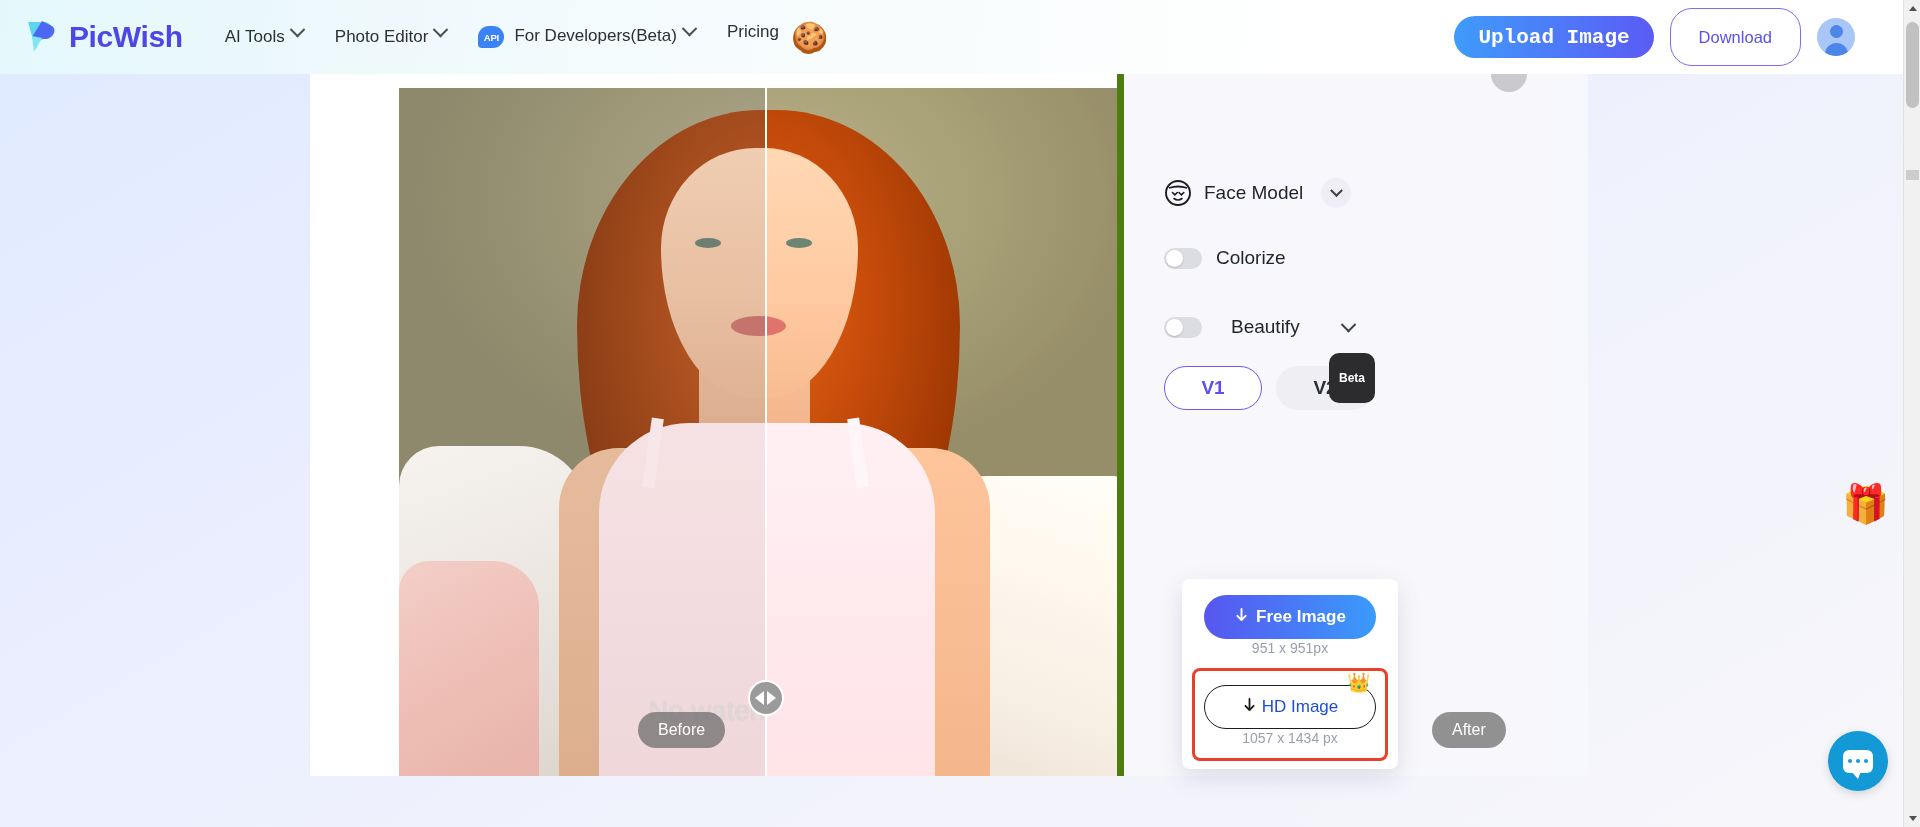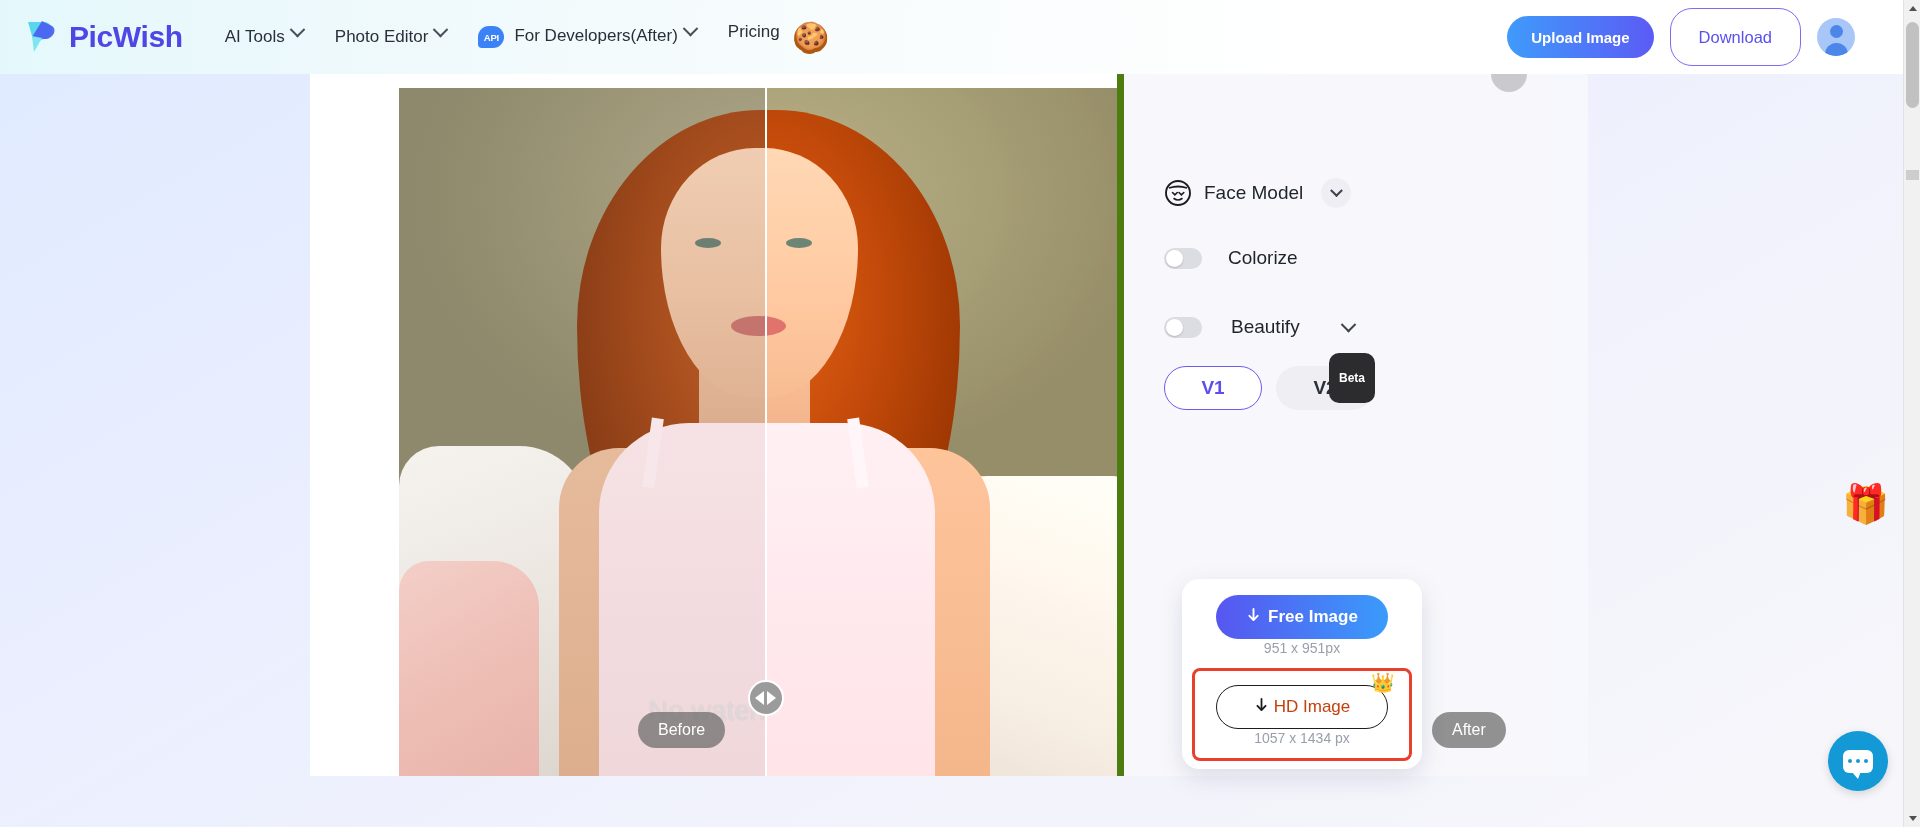--- a/index.html
+++ b/index.html
@@ -91,28 +91,29 @@
   .header-right {
     margin-left: auto;
     display: flex;
     align-items: center;
     gap: 16px;
     margin-right: 48px;
   }
   .btn-upload {
     background: linear-gradient(90deg, #3f9bfb 0%, #5b5bf5 100%);
     color: #fff;
-    font-size: 15px;
+    font-size: 21px;
     font-weight: bold;
     border: none;
     border-radius: 22px;
     padding: 0 24px;
     height: 42px;
     cursor: pointer;
     white-space: nowrap;
+    font-family: Liberation Mono, monospace;
   }
   .btn-download-top {
     background: #fff;
     color: #5b4ff0;
     font-size: 16.5px;
     border: 1.4px solid #7c6df2;
     border-radius: 22px;
     padding: 0 28px;
     height: 58px;
     cursor: pointer;
@@ -423,21 +424,21 @@
   }
   .chev-plain {
     width: 11px; height: 11px;
     border-right: 2.2px solid #3d424c;
     border-bottom: 2.2px solid #3d424c;
     transform: rotate(45deg) translate(-2px,-2px);
     margin-left: 14px;
     cursor: pointer;
   }
 
-  .colorize-row { left: 40px; top: 173px; gap: 26px; }
+  .colorize-row { left: 40px; top: 173px; gap: 14px; }
   .beautify-row { left: 40px; top: 242px; gap: 29px; }
 
   .toggle {
     width: 38px; height: 21px;
     border-radius: 11px;
     background: #dcdce3;
     position: relative;
     cursor: pointer;
     flex: none;
   }
@@ -501,23 +502,23 @@
     gap: 9px;
     border: none;
     cursor: pointer;
     box-shadow: 0 6px 18px rgba(80,90,240,.28);
   }
 
   .dl-menu {
     position: absolute;
     left: 58px;
     top: 505px;
-    width: 240px;
+    width: 216px;
     background: #fff;
-    border-radius: 17px;
+    border-radius: 8px;
     box-shadow: 0 8px 26px rgba(40,50,90,.14);
     padding: 16px 0 8px;
     z-index: 20;
   }
   .btn-free {
     display: flex;
     align-items: center;
     justify-content: center;
     gap: 7px;
     margin: 0 auto;
@@ -548,21 +549,21 @@
   .btn-hd {
     display: flex;
     align-items: center;
     justify-content: center;
     gap: 5px;
     margin: 0 auto;
     width: 172px; height: 44px;
     border-radius: 22px;
     background: #fff;
     border: 1.6px solid #1d1d1f;
-    color: #c2410c;
+    color: #1d4ed8;
     font-size: 17px;
     cursor: pointer;
   }
   .crown {
     position: absolute;
     right: 14px;
     top: 2px;
     font-size: 19px;
     line-height: 1;
   }
@@ -679,21 +680,21 @@
       <span class="chev"></span>
     </div>
 
     <div class="nav-item">
       <span>Photo Editor</span>
       <span class="chev"></span>
     </div>
 
     <div class="nav-item">
       <span class="api-badge">API</span>
-      <span>For Developers(After)</span>
+      <span>For Developers(Beta)</span>
       <span class="chev"></span>
     </div>
 
     <div class="nav-item">
       <span>Pricing</span>
       <span class="gingerbread">🍪</span>
     </div>
 
   </div>
 

